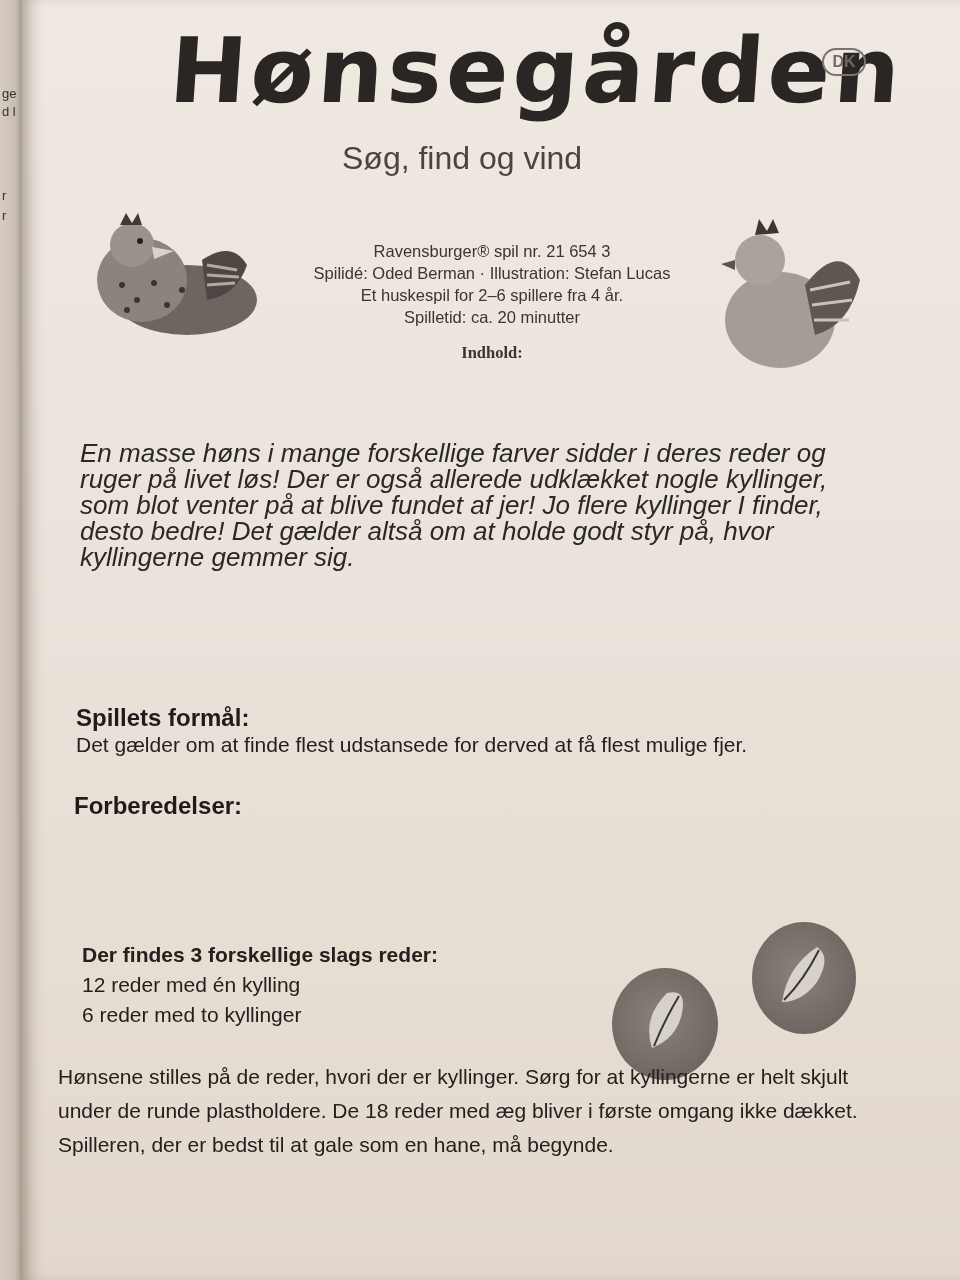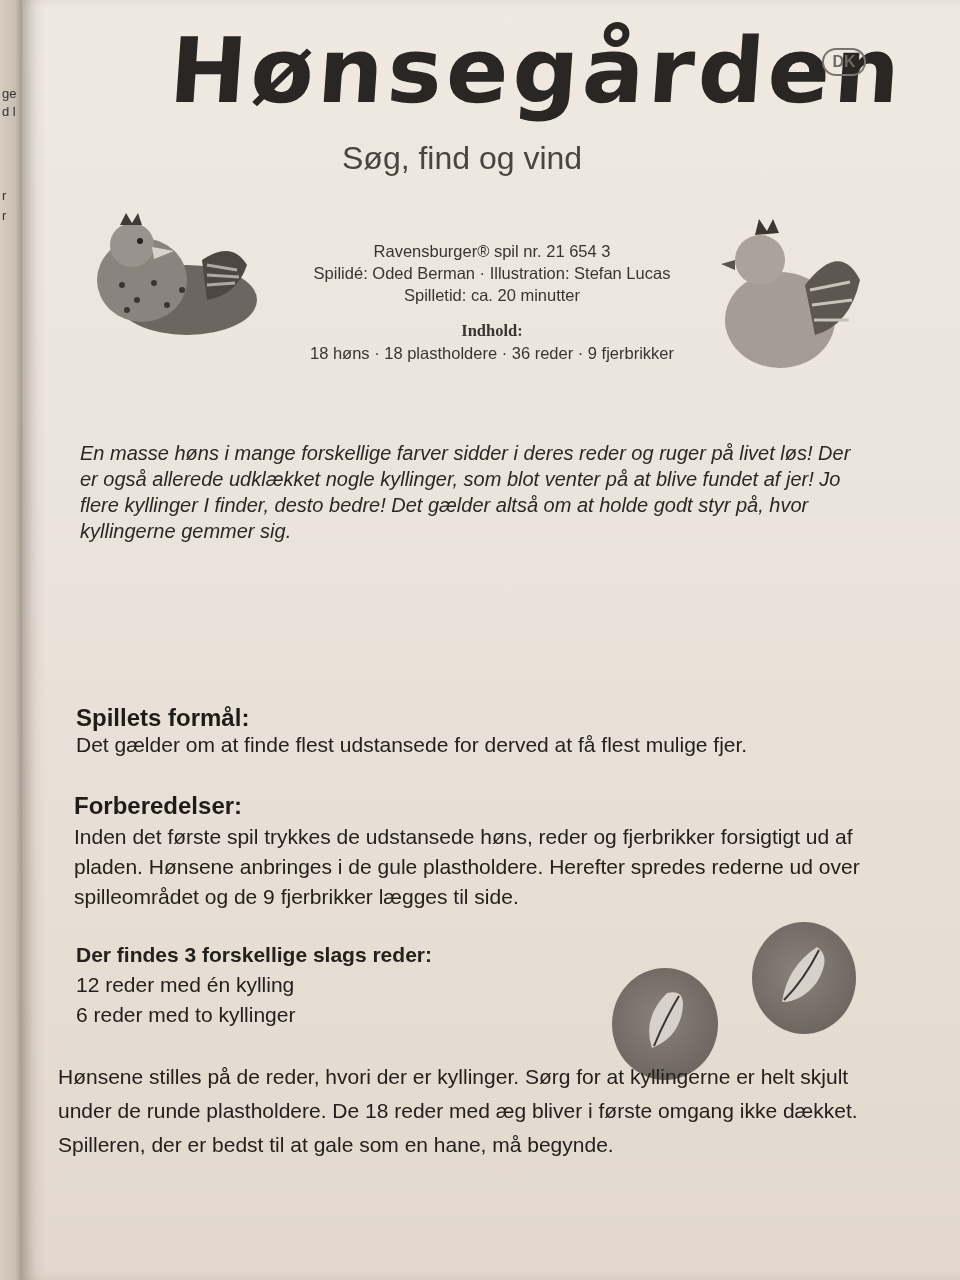--- a/index.html
+++ b/index.html
@@ -37,21 +37,21 @@
     .credits {
       position: absolute; left: 240px; top: 240px; width: 460px;
       text-align: center; font-size: 16.5px; line-height: 22px; color: #3a3532;
     }
     .contents-head { margin-top: 14px; font-weight: bold; font-family: Liberation Serif, serif; }
     .hen { position: absolute; }
     .hen-left { left: 60px; top: 205px; width: 180px; height: 140px; }
     .hen-right { left: 678px; top: 205px; width: 170px; height: 170px; }
     .intro {
       position: absolute; left: 58px; top: 440px; width: 790px;
-      font-style: italic; font-size: 20px; line-height: 26px; color: #2b2724;
+      font-style: italic; font-size: 26px; line-height: 26px; color: #2b2724;
     }
     .intro p { margin: 0 0 10px 0; }
     h2 {
       position: absolute; margin: 0; font-size: 24px; font-weight: bold; color: #1e1b19;
     }
     .body-text { position: absolute; font-size: 21px; line-height: 30px; color: #23201d; }
     .nest-title { font-weight: bold; font-size: 21px; }
     .nest-list { list-style: none; margin: 0; padding: 0; }
     .nest-list li { font-size: 21px; line-height: 30px; }
     .token {
@@ -99,36 +99,35 @@
     <circle cx="60" cy="55" r="25" fill="#aaa29b"></circle>
     <path d="M55 30 l4 -16 l8 12 l6 -12 l6 14 z" fill="#3c3733"></path>
     <path d="M35 55 l-14 4 l14 6 z" fill="#5a534f"></path>
     <path d="M105 80 q35 -45 55 -5 q-10 45 -45 55 z" fill="#5d5651"></path>
     <path d="M110 85 l40 -8 M112 100 l40 -5 M114 115 l35 0" stroke="#c9c2bb" stroke-width="3"></path>
   </svg>
 
   <div class="credits">
     <div>Ravensburger® spil nr. 21 654 3</div>
     <div>Spilidé: Oded Berman · Illustration: Stefan Lucas</div>
+    <div>Et huskespil for 2–6 spillere fra 4 år.</div>
     <div>Spilletid: ca. 20 minutter</div>
     <div class="contents-head">Indhold:</div>
-    <div>18 høns · 18 plastholdere · 36 reder · 9 fjerbrikker</div>
   </div>
 
   <div class="intro">
     <p>En masse høns i mange forskellige farver sidder i deres reder og ruger på livet løs! Der er også allerede udklækket nogle kyllinger, som blot venter på at blive fundet af jer! Jo flere kyllinger I finder, desto bedre! Det gælder altså om at holde godt styr på, hvor kyllingerne gemmer sig.</p>
   </div>
 
   <h2 style="left:54px; top:692px;margin-top:12px;">Spillets formål:</h2>
   <div class="body-text" style="left:54px; top:730px; width:800px;">Det gælder om at finde flest udstansede for derved at få flest mulige fjer.</div>
 
   <h2 style="left:52px; top:792px;">Forberedelser:</h2>
-  <div class="body-text" style="left:52px; top:822px; width:800px;">Inden det første spil trykkes de udstansede høns, reder og fjerbrikker forsigtigt ud af pladen. Hønsene anbringes i de gule plastholdere. Herefter spredes rederne ud over spilleområdet og de 9 fjerbrikker lægges til side.</div>
 
-  <div class="body-text" style="left:54px; top:940px; width:520px;">
+  <div class="body-text" style="left:60px; top:940px; width:520px;">
     <div class="nest-title">Der findes 3 forskellige slags reder:</div>
     <ul class="nest-list">
       <li>12 reder med én kylling</li>
       <li>6 reder med to kyllinger</li>
     </ul>
   </div>
 
   <div class="token" style="left:590px; top:968px; width:106px; height:112px;">
     <svg width="106" height="112" viewBox="0 0 106 112">
       <path d="M40 80 q-10 -30 15 -55 q20 -5 15 20 q-5 25 -30 35 z" fill="#e6e0da" opacity="0.85"></path>

